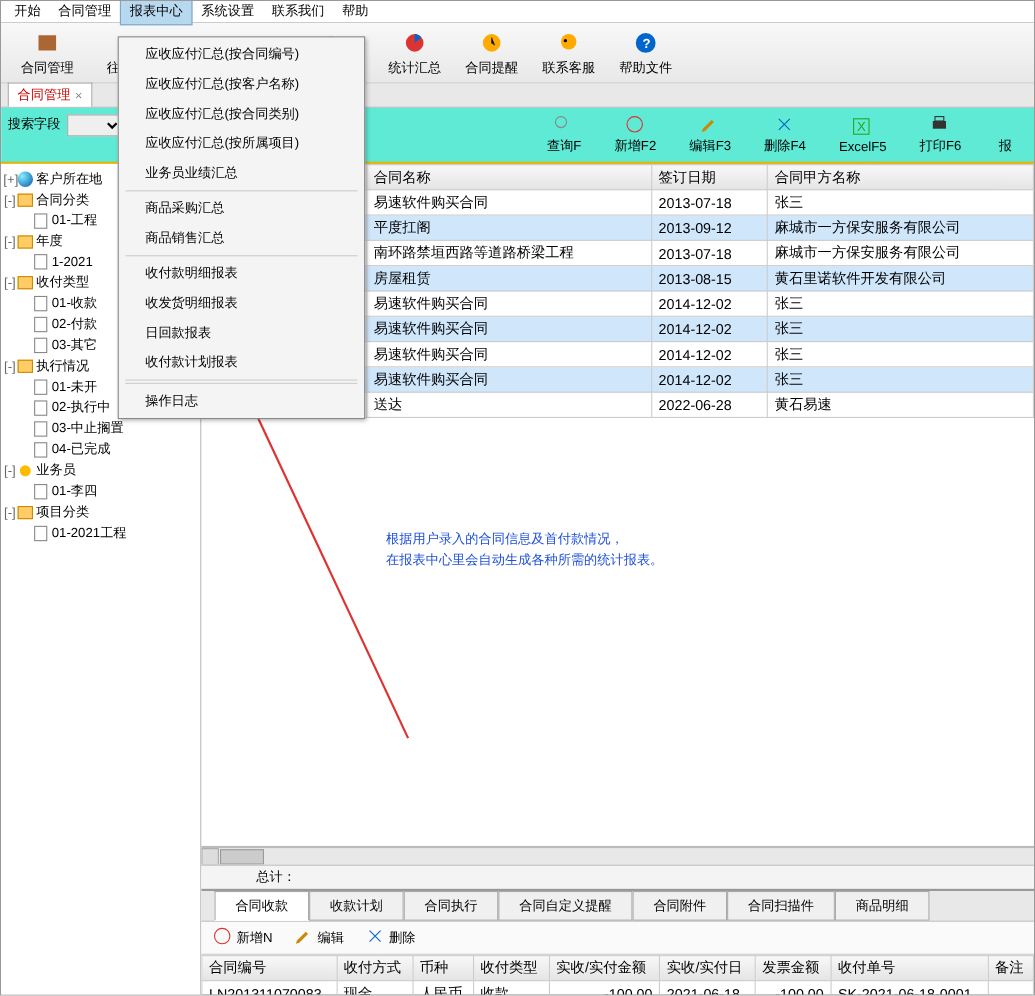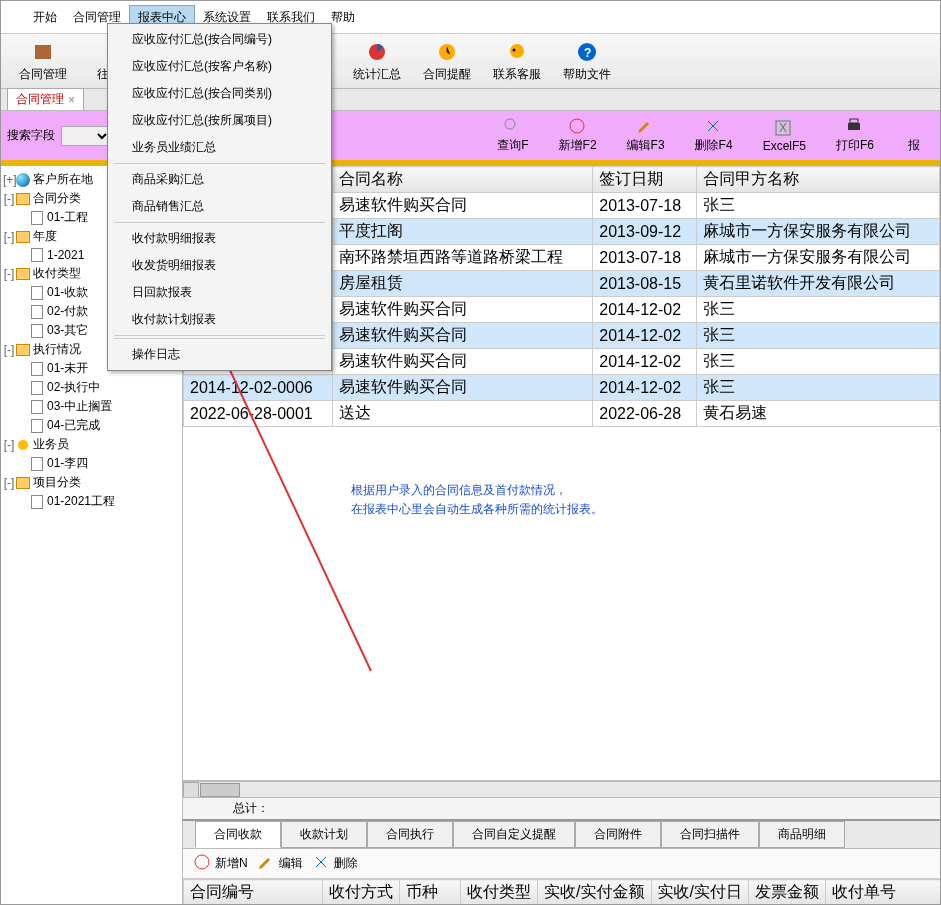--- a/index.html
+++ b/index.html
@@ -1,50 +1,50 @@
 <!DOCTYPE html>
 <html><head>
 <meta charset="utf-8">
 <style>
 *{box-sizing:border-box;margin:0;padding:0;font-family:"Microsoft YaHei","SimSun",sans-serif;font-size:12px;}
 body{background:#fff;width:941px;height:905px;overflow:hidden;position:relative;border:1px solid #999;}
-.menubar{display:flex;background:#fff;border-bottom:1px solid #ccc;height:33px;align-items:center;padding-left:24px;}
+.menubar{display:flex;background:#fff;border-bottom:1px solid #ccc;height:20px;align-items:center;padding-left:4px;}
 .menubar span{padding:3px 8px;cursor:pointer;}
 .menubar .active{background:#b8d8f0;border:1px solid #7aa8c8;}
 .toolbar{display:flex;background:linear-gradient(#f8f8f8,#e8e8e8);border-bottom:1px solid #bbb;height:55px;padding:2px 8px;gap:2px;}
 .tool-btn{display:flex;flex-direction:column;align-items:center;justify-content:center;padding:2px 10px;cursor:pointer;min-width:48px;}
 .tool-btn .ic{width:24px;height:24px;margin-bottom:2px;display:flex;align-items:center;justify-content:center;}
 .tabbar{display:flex;background:#e8e8e8;height:22px;border-bottom:1px solid #bbb;align-items:flex-end;padding-left:6px;}
 .tab{background:#fff;border:1px solid #aaa;border-bottom:none;padding:2px 8px;color:#c00;display:flex;align-items:center;gap:4px;}
 .tab .x{color:#888;cursor:pointer;}
-.search-row{display:flex;align-items:center;padding:6px;gap:6px;border-bottom:6px solid #eab308;background:#f0abfc;}
+.search-row{display:flex;padding:6px;gap:6px;border-bottom:2px solid #eab308;background:#5eead4;}
 .search-row input,.search-row select{border:1px solid #aaa;height:20px;padding:0 16px;}
 .action-strip{display:flex;align-items:center;padding-right:10px;gap:30px;margin-left:auto;}
 .act{display:flex;flex-direction:column;align-items:center;cursor:pointer;}
 .act .ic{width:20px;height:20px;}
 .body-row{display:flex;height:calc(100% - 22px - 55px - 22px - 38px);}
 .tree{width:182px;border-right:1px solid #bbb;background:#fff;overflow:auto;padding:4px 2px;}
 .tree-node{display:flex;align-items:center;padding:1px 0;cursor:pointer;white-space:nowrap;}
 .tree-node .tw{width:12px;text-align:center;color:#666;}
 .tree-node .ti{width:16px;height:16px;margin-right:2px;display:inline-flex;align-items:center;justify-content:center;}
 .ind1{padding-left:14px;}
 .main{flex:1;display:flex;flex-direction:column;overflow:hidden;}
 .grid{flex:1;overflow:auto;border-bottom:1px solid #bbb;}
 table{border-collapse:collapse;width:100%;}
-th,td{border:1px solid #ccc;padding:2px 6px;text-align:left;height:18px;white-space:nowrap;font-size:16px;}
+th,td{border:1px solid #ccc;padding:2px 6px;text-align:left;height:18px;white-space:nowrap;font-size:13px;}
 th{background:linear-gradient(#f8f8f8,#e4e4e4);font-weight:normal;}
 tr.sel td{background:#cfe6fb;}
 .footer-sum{height:22px;border-top:1px solid #bbb;background:#f4f4f4;padding-left:50px;display:flex;align-items:center;}
 .sub-tabs{display:flex;background:#e8e8e8;border-bottom:1px solid #bbb;padding-left:12px;}
 .sub-tab{padding:4px 18px;border:1px solid #aaa;background:#f0f0f0;cursor:pointer;}
 .sub-tab.active{background:#fff;border-bottom:1px solid #fff;}
-.sub-toolbar{display:flex;gap:9px;padding:4px 10px;background:#fafafa;border-bottom:1px solid #ccc;}
+.sub-toolbar{display:flex;gap:19px;padding:4px 10px;background:#fafafa;border-bottom:1px solid #ccc;}
 .sub-btn{display:flex;align-items:center;gap:4px;cursor:pointer;}
 .sub-grid{overflow:auto;}
-.dropdown{position:absolute;left:106px;top:22px;width:225px;background:#f4f4f4;border:1px solid #888;box-shadow:2px 2px 4px rgba(0,0,0,.3);z-index:100;padding:2px;}
+.dropdown{position:absolute;left:106px;top:32px;width:225px;background:#f4f4f4;border:1px solid #888;box-shadow:2px 2px 4px rgba(0,0,0,.3);z-index:100;padding:2px;}
 .dd-item{padding:5px 22px;cursor:pointer;}
 .dd-sep{height:1px;background:#ccc;margin:2px 4px;}
 .annotation{position:absolute;left:350px;top:480px;color:#1d4ed8;font-size:18px;line-height:1.6;z-index:50;}
 .arrow{position:absolute;left:200px;top:340px;z-index:49;}
 .globe{width:14px;height:14px;border-radius:50%;background:radial-gradient(circle at 30% 30%,#8ef,#05a);display:inline-block;}
 .folder{width:14px;height:12px;background:#fc6;border:1px solid #c80;display:inline-block;}
 .doc{width:12px;height:14px;background:#fff;border:1px solid #888;display:inline-block;position:relative;}
 .person{width:10px;height:10px;border-radius:50%;background:#fb0;display:inline-block;}
 .num-r{text-align:right;}
 .lower-panel{border-top:2px solid #999;}

